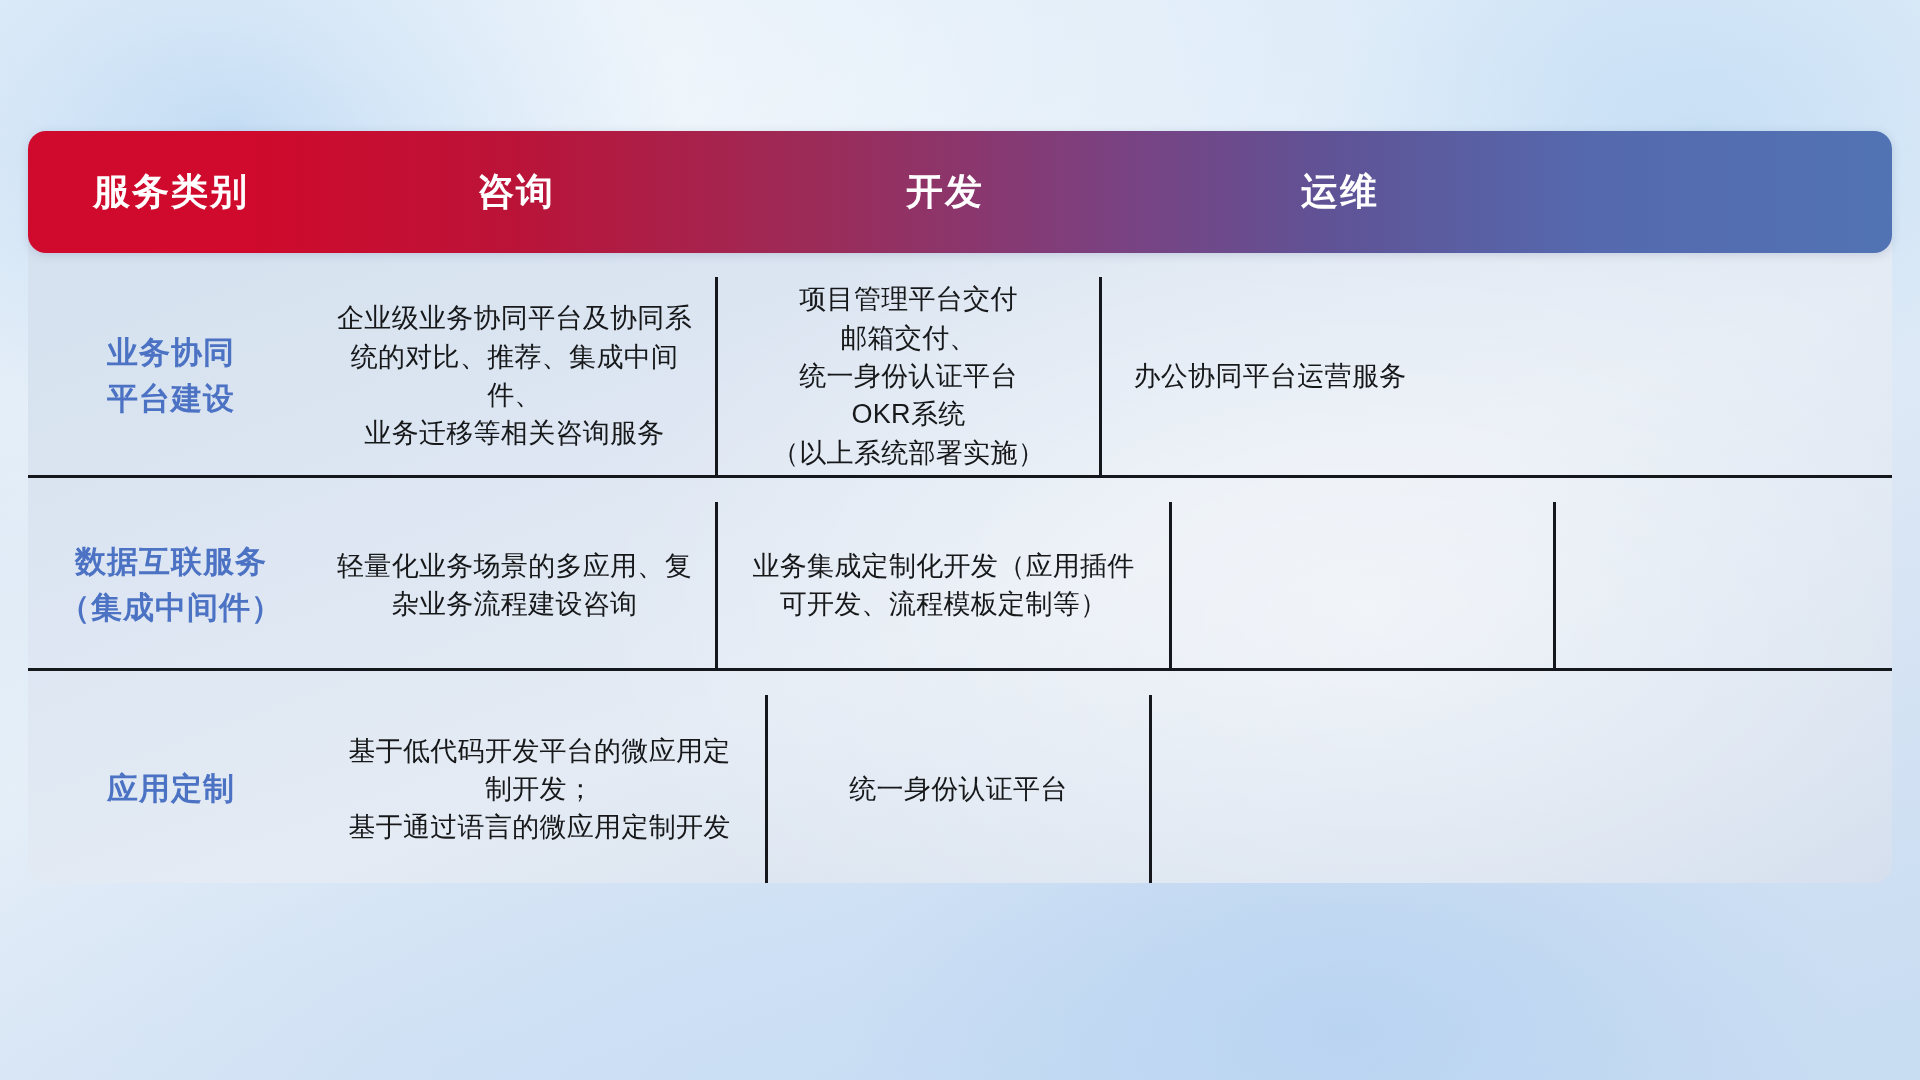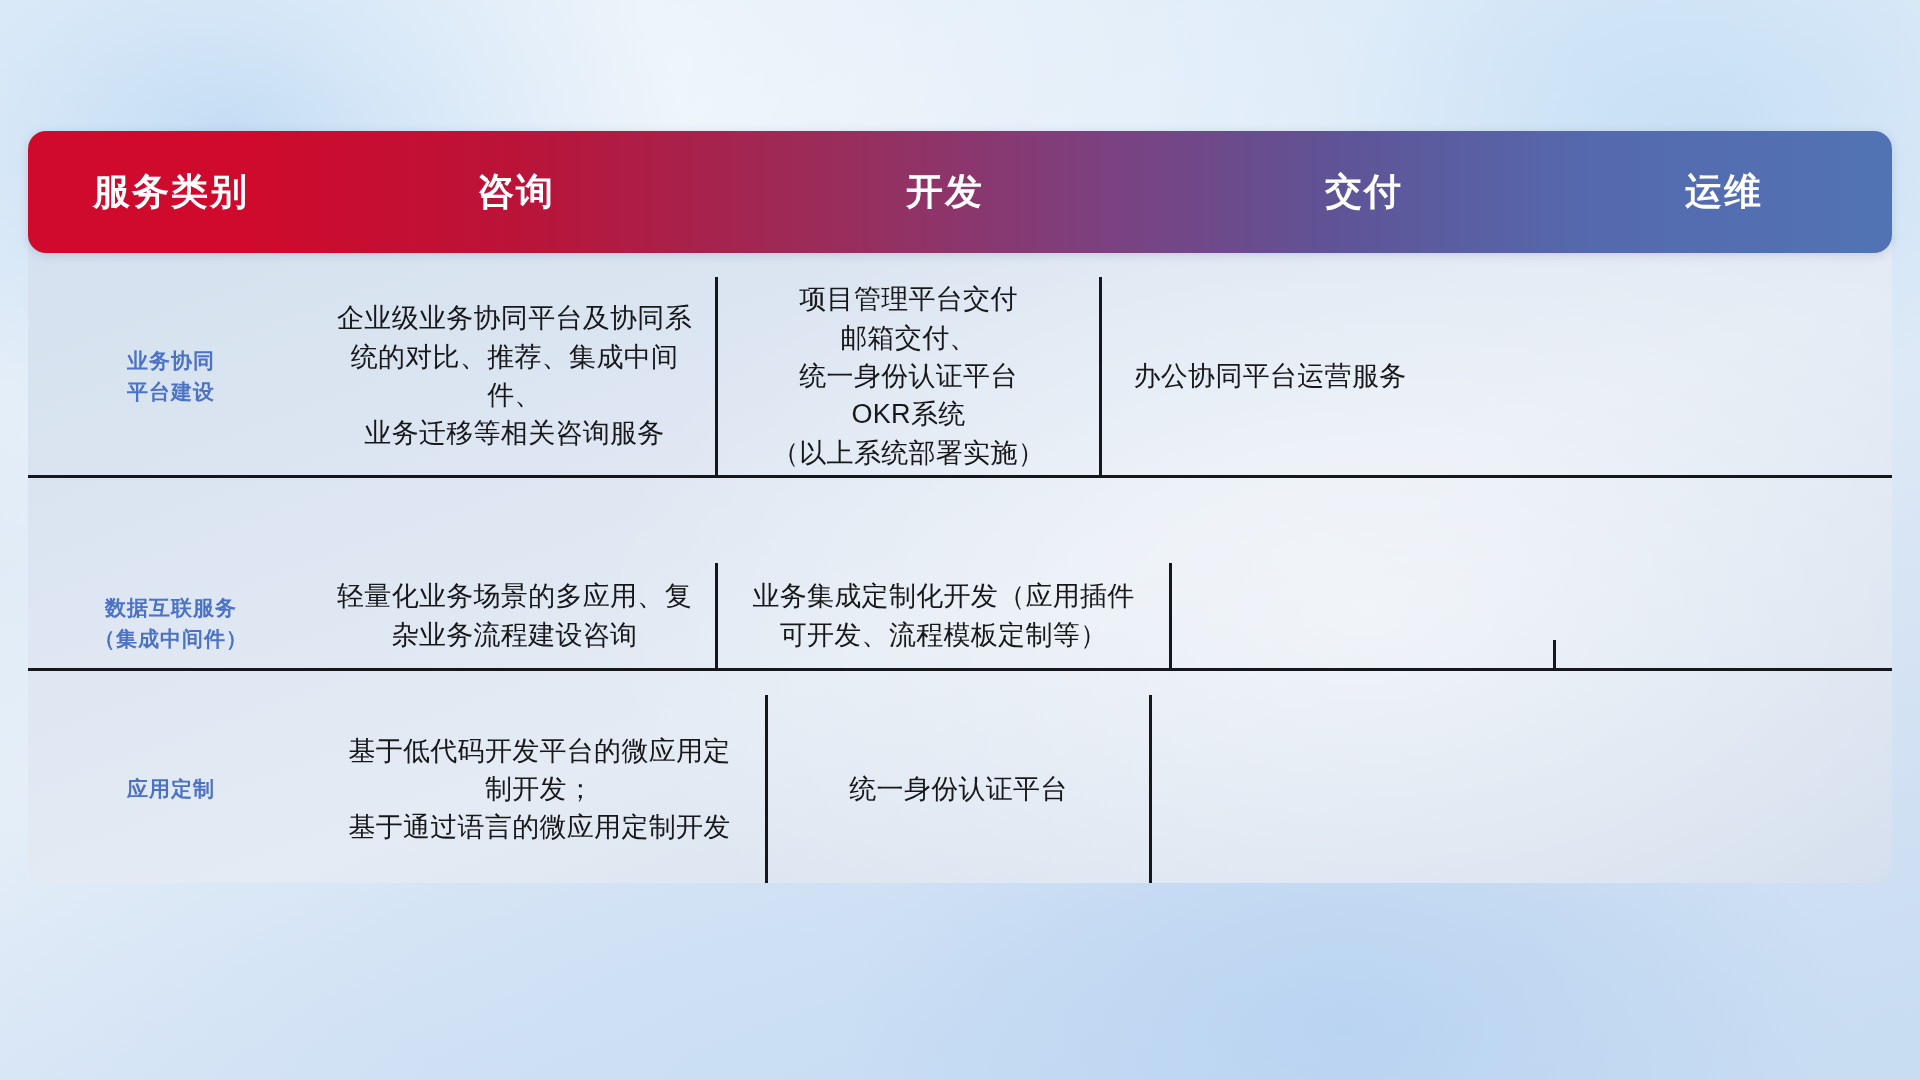--- a/index.html
+++ b/index.html
@@ -108,26 +108,26 @@
     justify-content: center;
     text-align: center;
     padding: 14px 16px;
     position: relative;
     margin-top: 24px;
   }
   
   .cell.sep { border-right: 3px solid #14181c; }
 
   .row-1 { height: 222px; }
-  .row-2 { height: 193px; align-items: flex-end; }
+  .row-2 { height: 193px; }
   .row-3 { height: 215px; }
 
   .cat {
     color: #4c72c4;
-    font-size: 21px;
+    font-size: 31px;
     font-weight: 700;
     line-height: 1.48;
     letter-spacing: 1px;
   }
 
   .desc {
     color: #16181a;
     font-size: 27px;
     line-height: 1.42;
     letter-spacing: 0.3px;
@@ -141,21 +141,20 @@
 <div class="bg-glow-a"></div>
 <div class="bg-glow-b"></div>
 <div class="bg-glow-c"></div>
 
 <div class="table-wrap">
 
   <div class="table-header">
     <div class="th col-0">服务类别</div>
     <div class="th col-1">咨询</div>
     <div class="th col-2">开发</div>
-    <div class="th col-3">交付</div>
     <div class="th col-4">运维</div>
   </div>
 
   <div class="table-body">
 
     <div class="row row-1">
       <div class="cell col-0">
         <span class="cat nowrap-lines">业务协同
 平台建设</span>
       </div>

